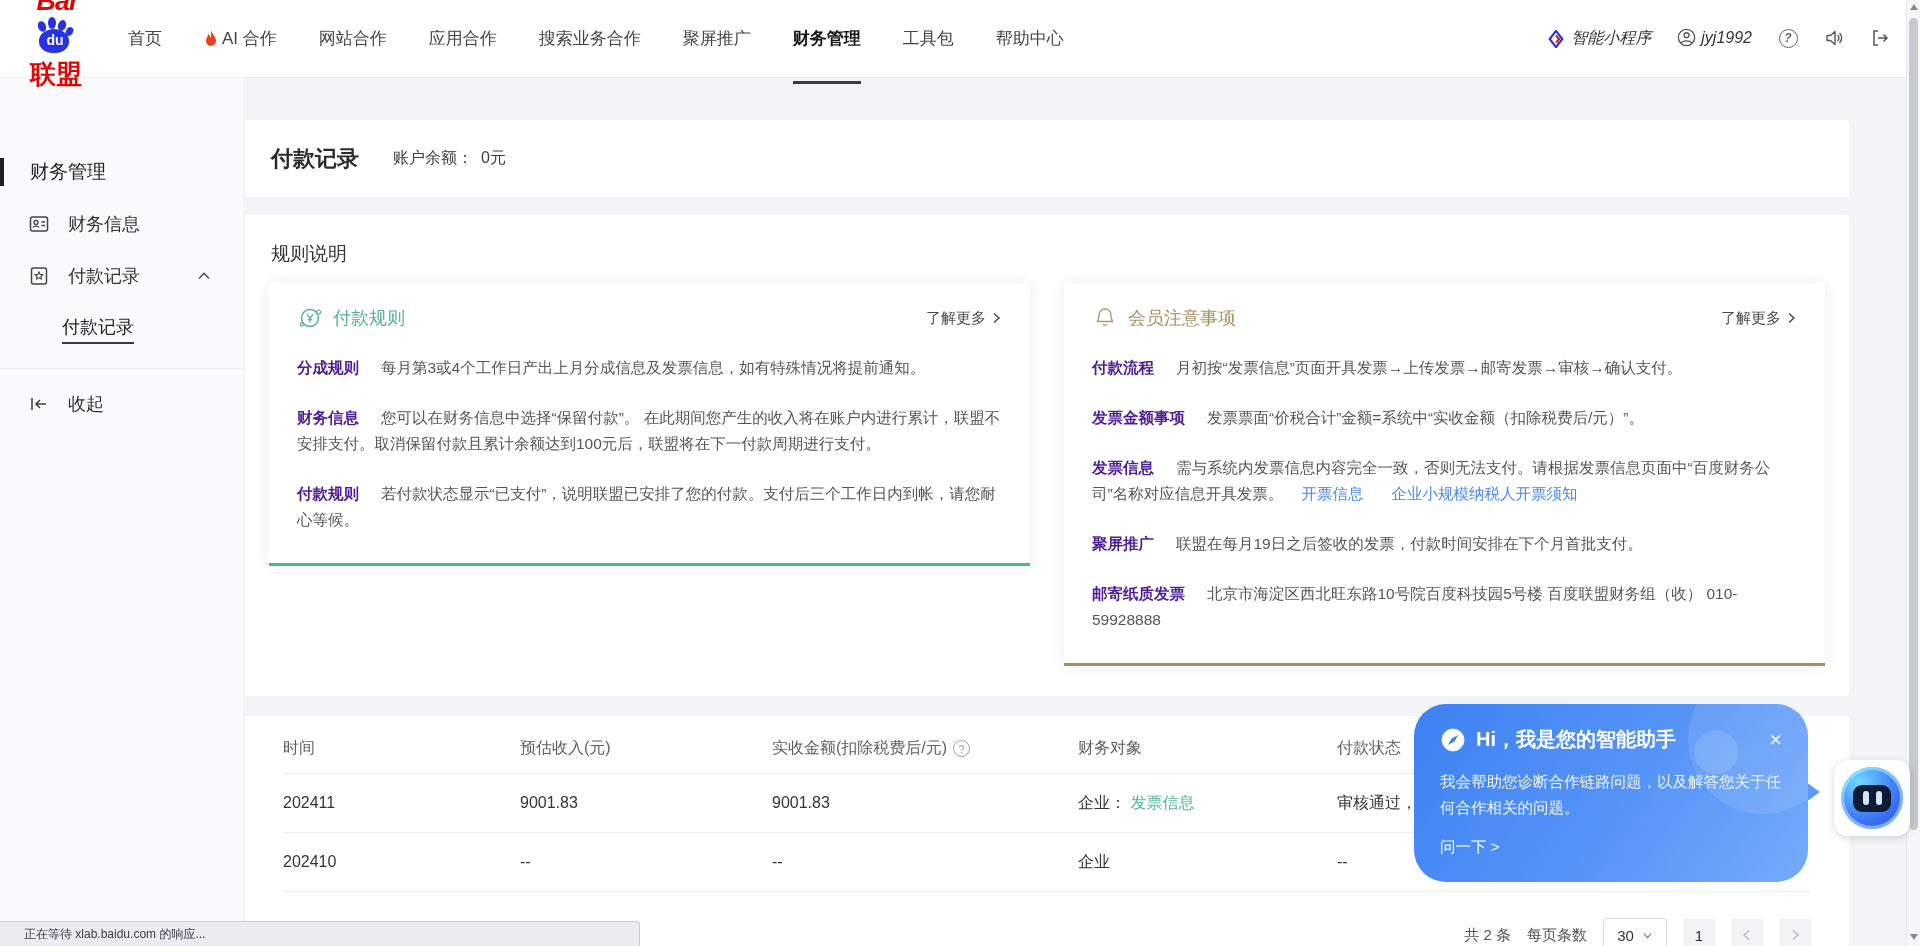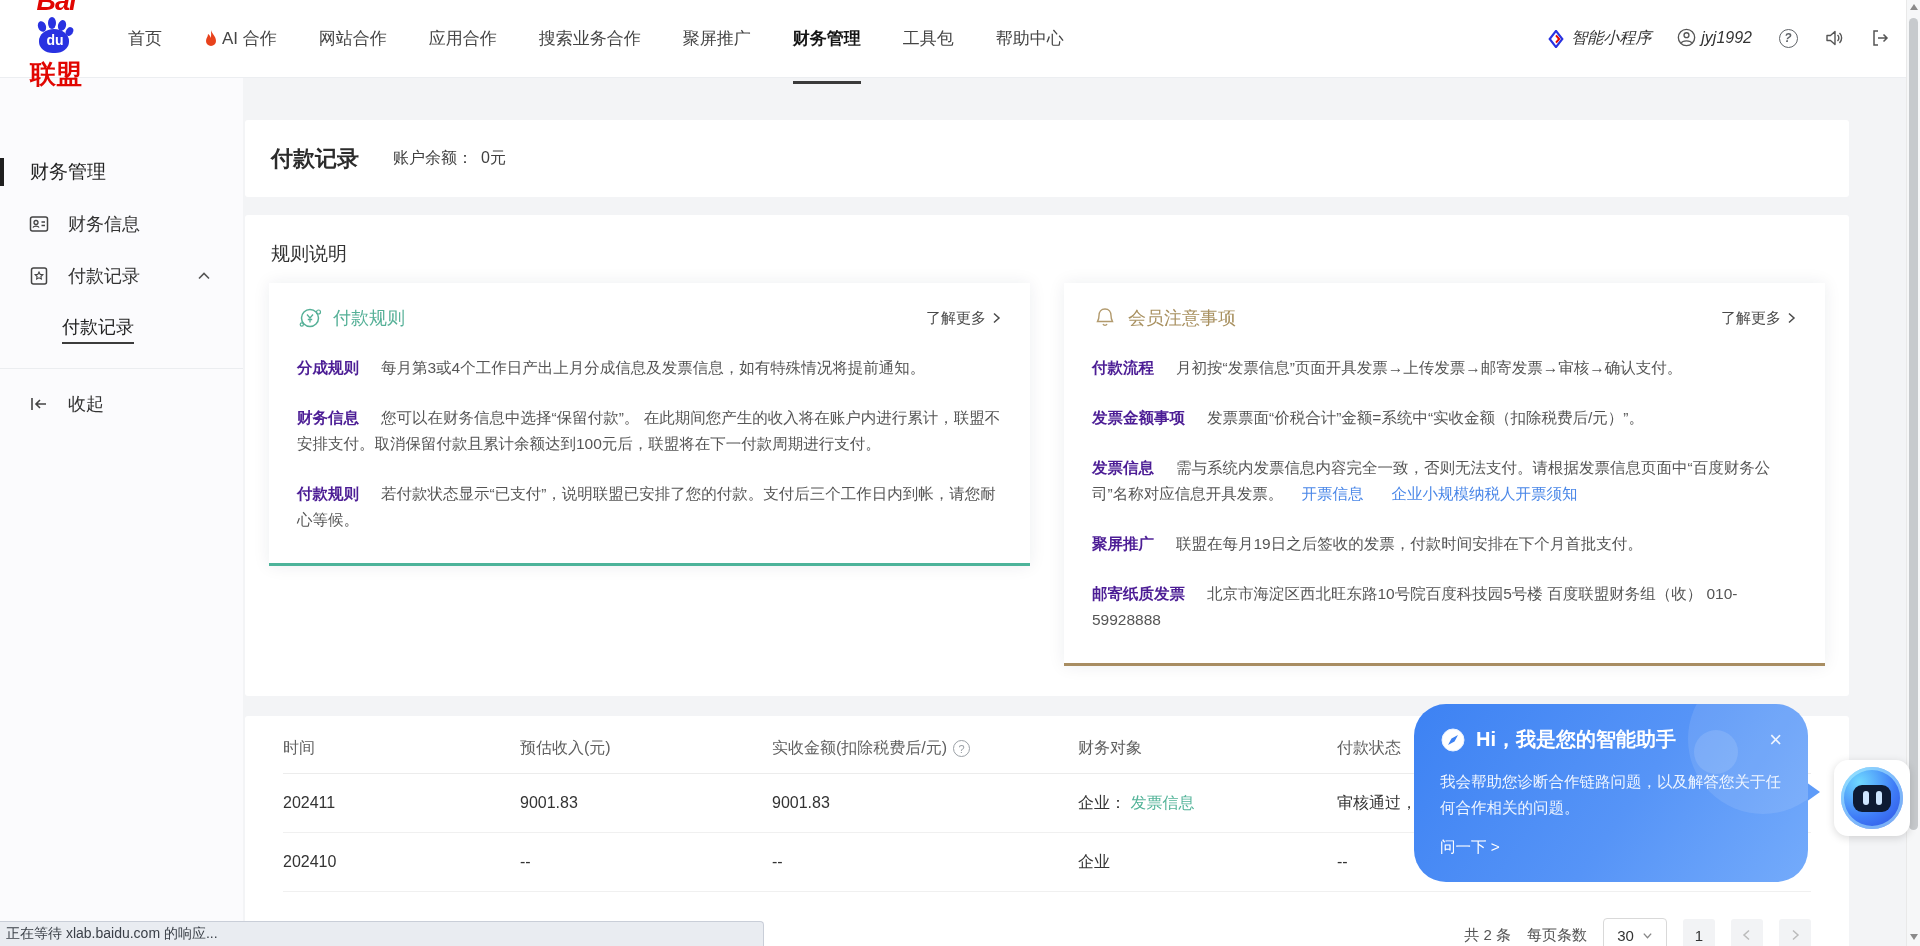--- a/index.html
+++ b/index.html
@@ -105,24 +105,24 @@
   .robot-eye { width:6px; height:14px; background:#cfe6ff; border-radius:3px; }
 
   
   .scrollbar { position:absolute; right:0; top:0; width:14px; height:946px; background:#f6f7f8; border-left:1px solid #e9e9e9; z-index:30; }
   .sb-up { position:absolute; top:4px; left:3px; width:0; height:0; border-left:4px solid transparent; border-right:4px solid transparent; border-bottom:6px solid #8a8a8a; cursor:pointer; }
   .sb-down { position:absolute; bottom:6px; left:3px; width:0; height:0; border-left:4px solid transparent; border-right:4px solid transparent; border-top:6px solid #8a8a8a; cursor:pointer; }
   .sb-thumb { position:absolute; top:18px; left:2px; width:9px; height:812px; background:#c7cacd; border-radius:5px; cursor:pointer; }
 
   
   .statusbar {
-    position:absolute; left:0; bottom:0; width:764px; height:25px;
+    position:absolute; left:0; bottom:0; width:640px; height:25px;
     background:#e9ecf1; border-top:1px solid #c9ced8; border-right:1px solid #c9ced8;
-    border-top-right-radius:4px; font-size:14px; color:#3b4048;
-    display:flex; align-items:center; padding-left:6px; z-index:50;
+    border-top-right-radius:4px; font-size:12px; color:#3b4048;
+    display:flex; align-items:center; padding-left:24px; z-index:50;
   }
 </style>
 </head>
 <body>
 
 <div class="navbar">
   <div class="brand">
     <span class="brand-bai">Bai</span>
     <span class="paw">
       <span class="paw-toe toe1"></span>

